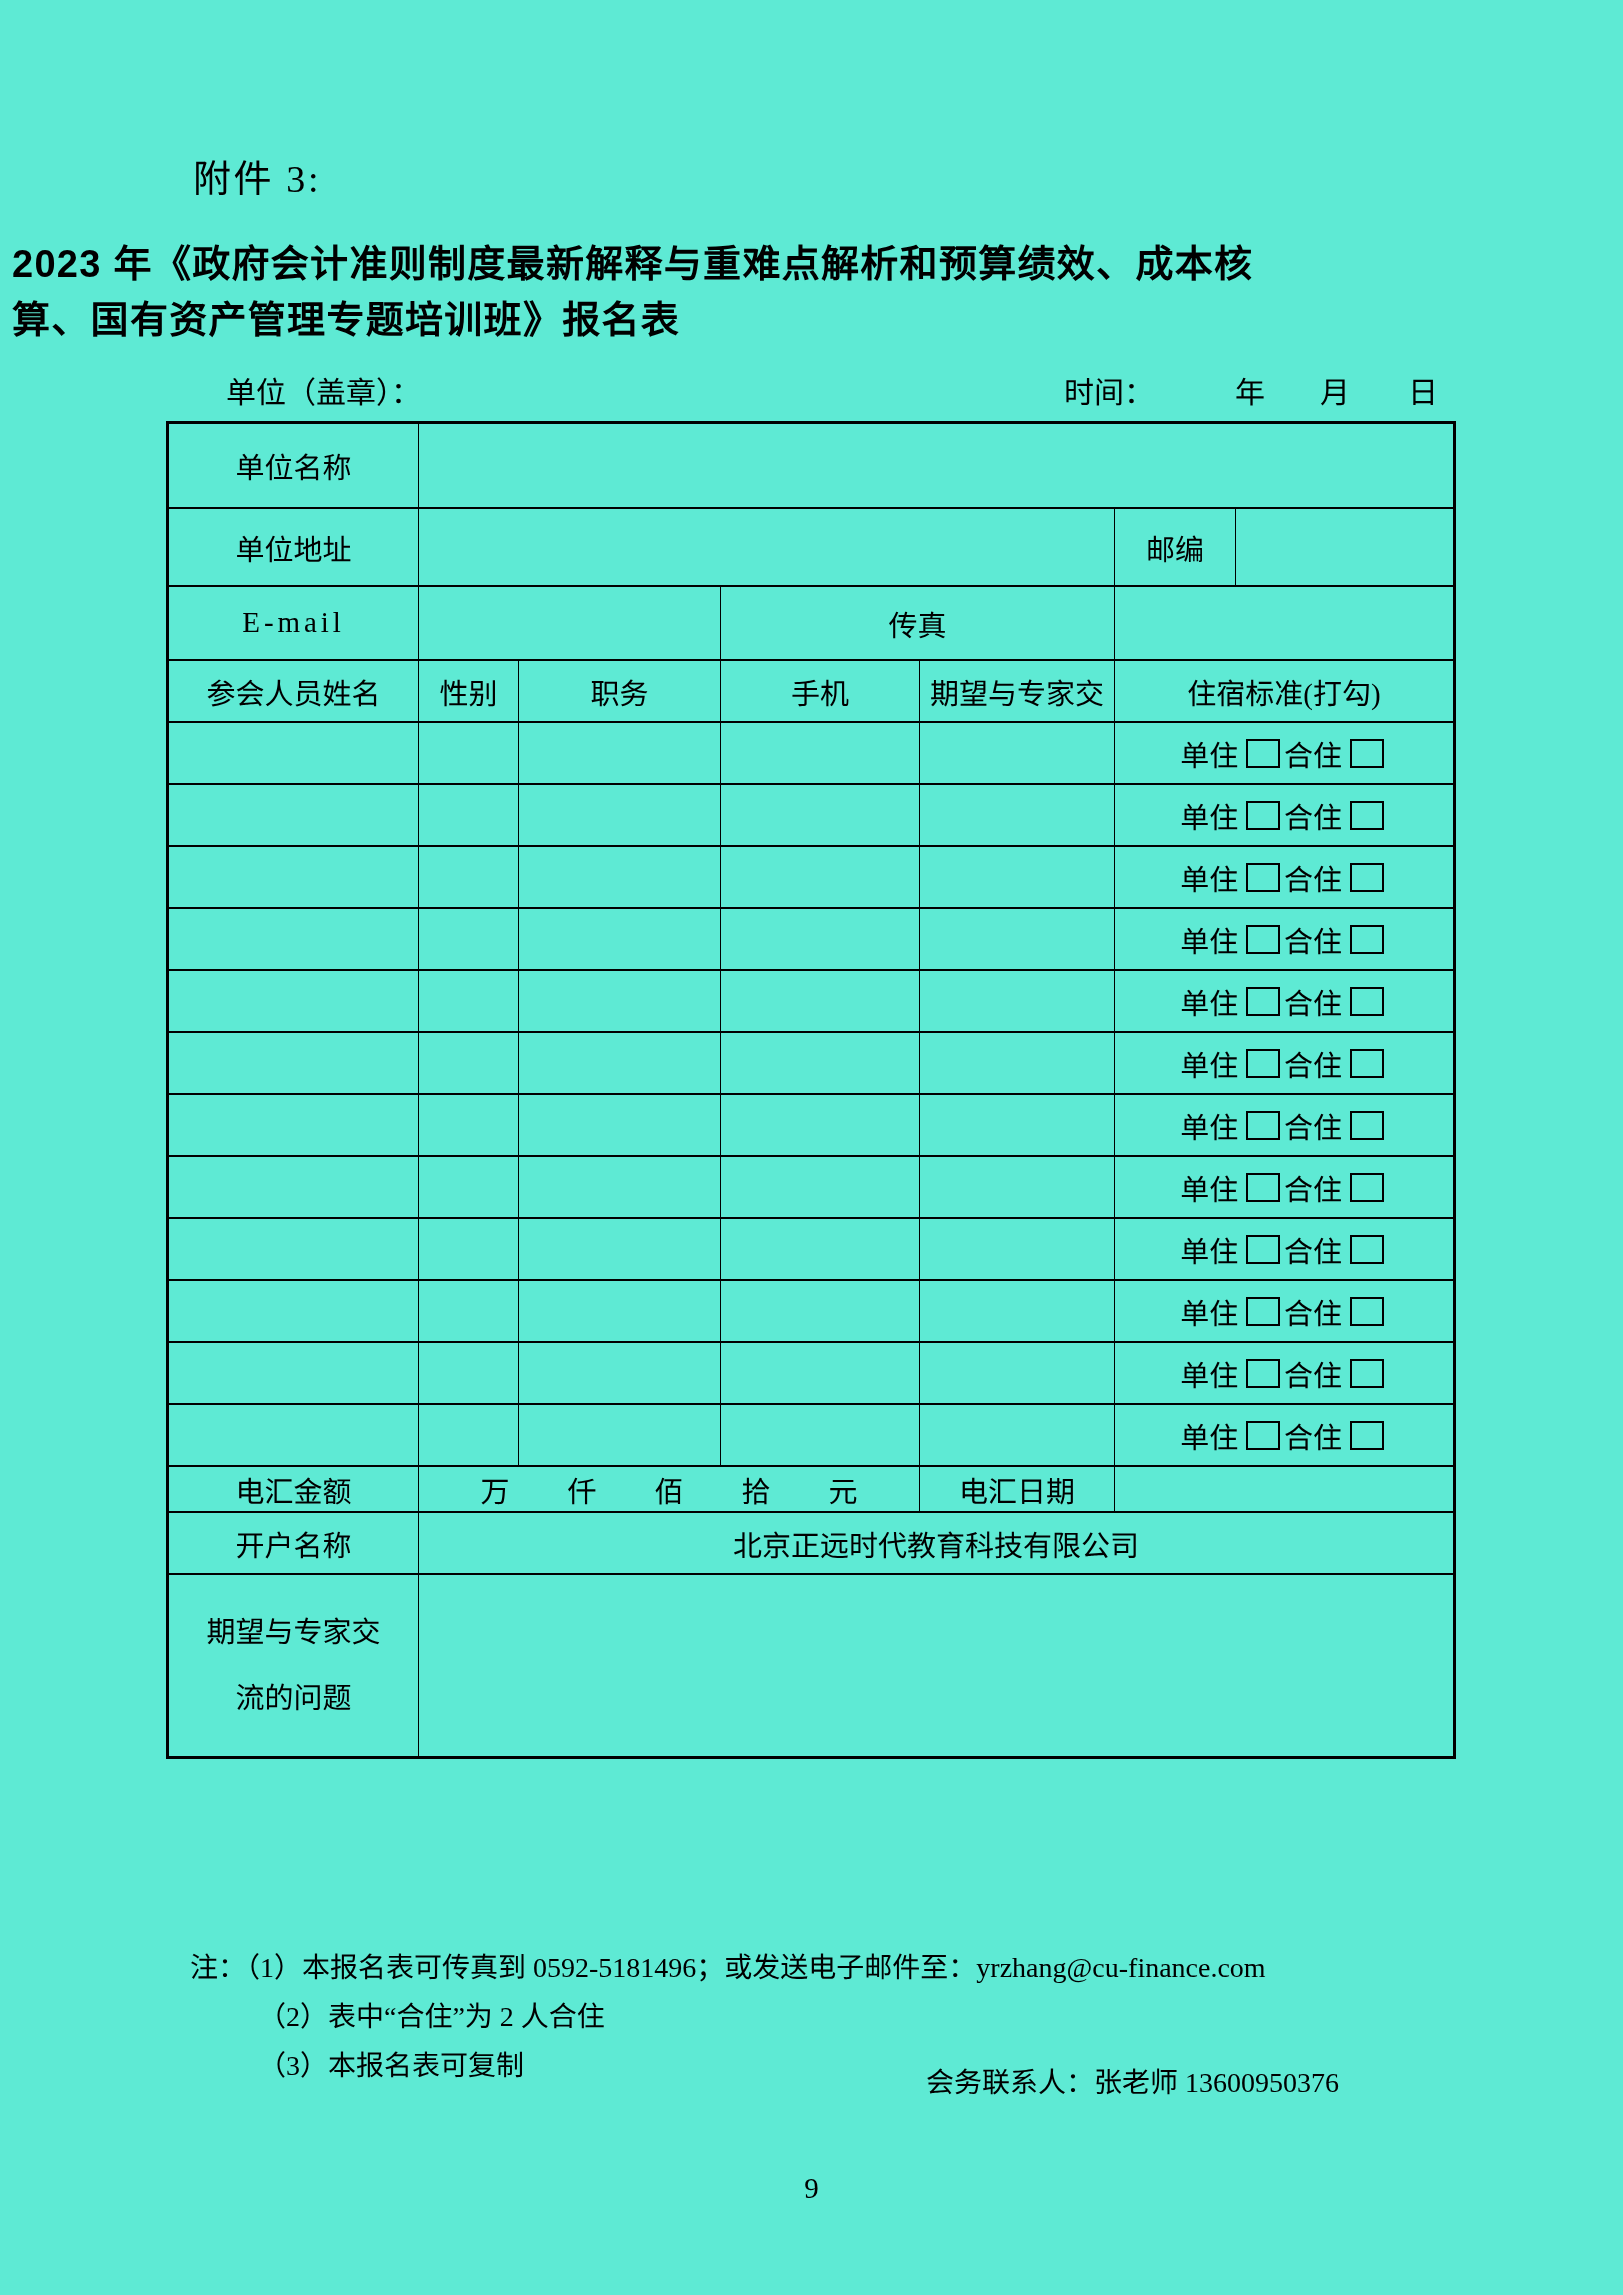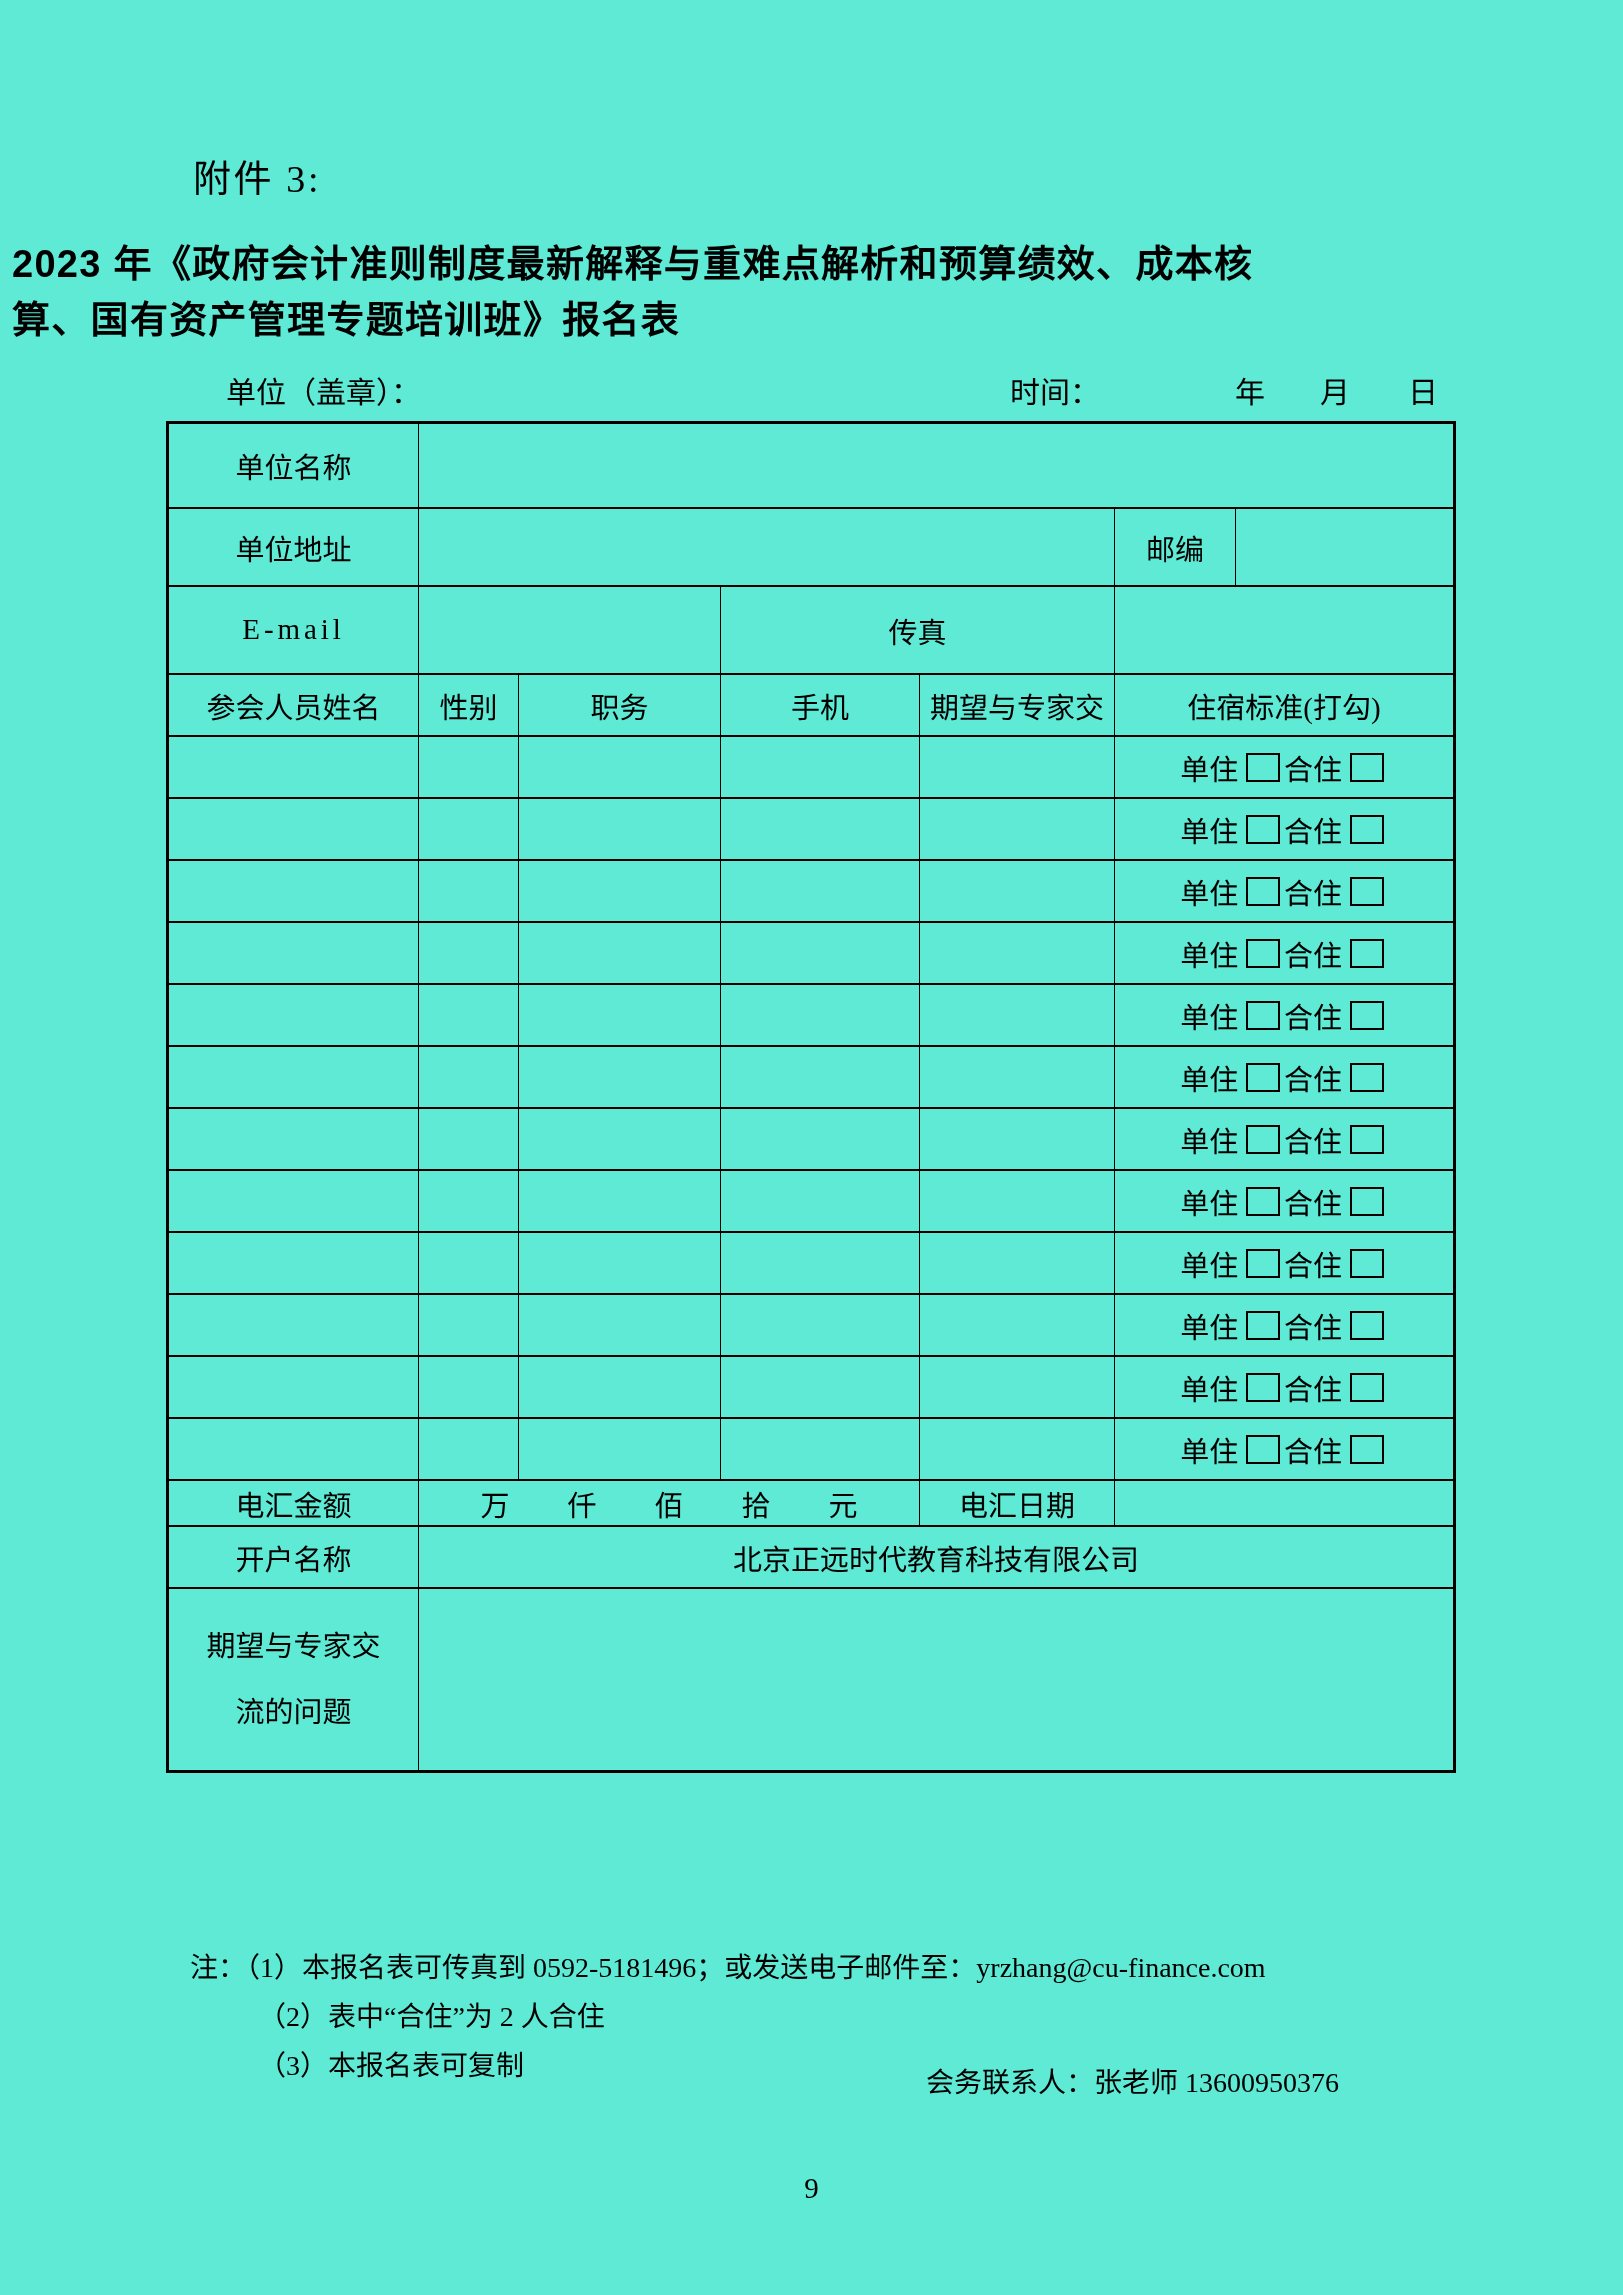--- a/index.html
+++ b/index.html
@@ -18,21 +18,21 @@
   .title-line{
     position:absolute;left:12px;width:1623px;
     text-align:left;font-weight:bold;
     font-size:38px;letter-spacing:1.3px;
     font-family:"Liberation Sans","DejaVu Sans","Liberation Serif",sans-serif;
   }
   .title-1{top:233px;}
   .title-2{top:289px;}
   .info-line{position:absolute;left:0;top:368px;width:1623px;height:39px;font-size:30px;}
   .seal-label{position:absolute;left:206px;top:0;margin-left:20px;}
-  .time-label{position:absolute;left:1010px;top:0;}
+  .time-label{position:absolute;left:1064px;top:0;}
   .year-label{position:absolute;left:1235px;top:0;}
   .month-label{position:absolute;left:1320px;top:0;}
   .day-label{position:absolute;left:1408px;top:0;}
 
   table.form{
     position:absolute;left:166px;top:421px;
     width:1287px;
     border-collapse:collapse;
     table-layout:fixed;
     border:3.9px solid #000;
@@ -94,21 +94,21 @@
       <tr style="height:85px">
         <td>单位名称</td>
         <td colspan="6"></td>
       </tr>
       <tr style="height:78px">
         <td>单位地址</td>
         <td colspan="4"></td>
         <td>邮编</td>
         <td></td>
       </tr>
-      <tr style="height:88px">
+      <tr style="height:74px">
         <td class="email-label">E-mail</td>
         <td colspan="2"></td>
         <td colspan="2">传真</td>
         <td colspan="2"></td>
       </tr>
       <tr style="height:62px">
         <td>参会人员姓名</td>
         <td>性别</td>
         <td>职务</td>
         <td>手机</td>

